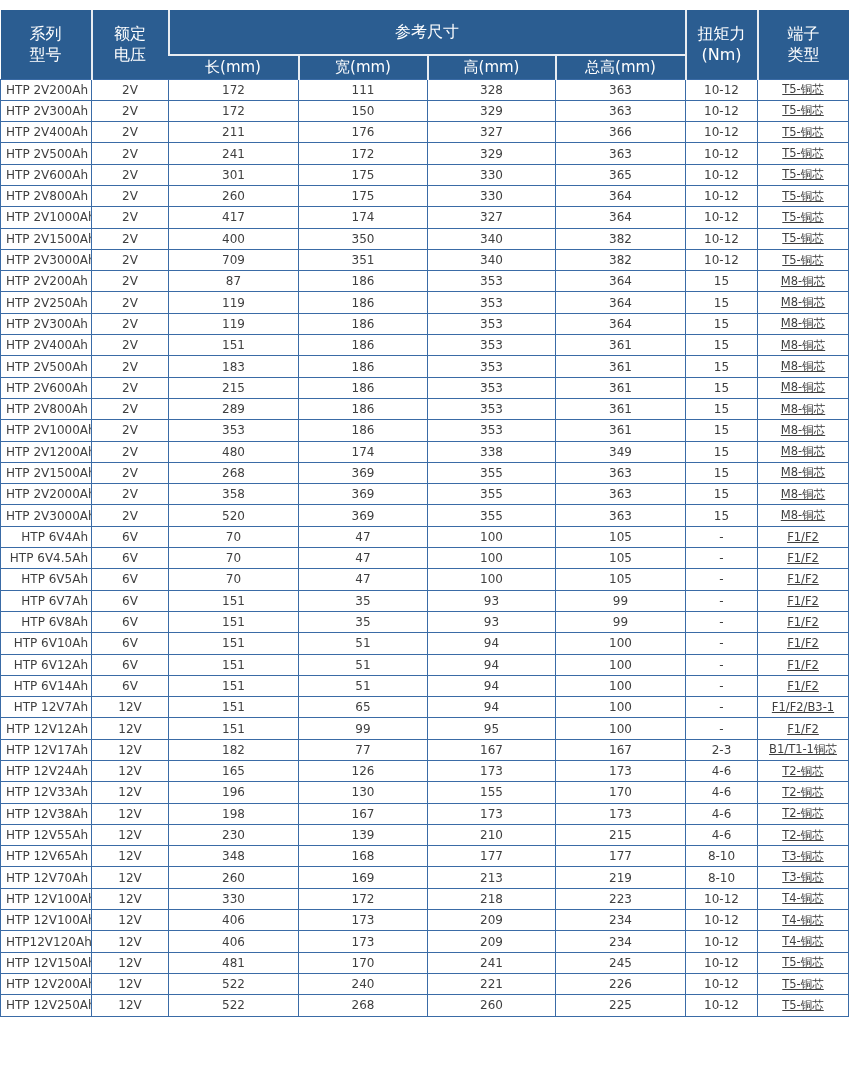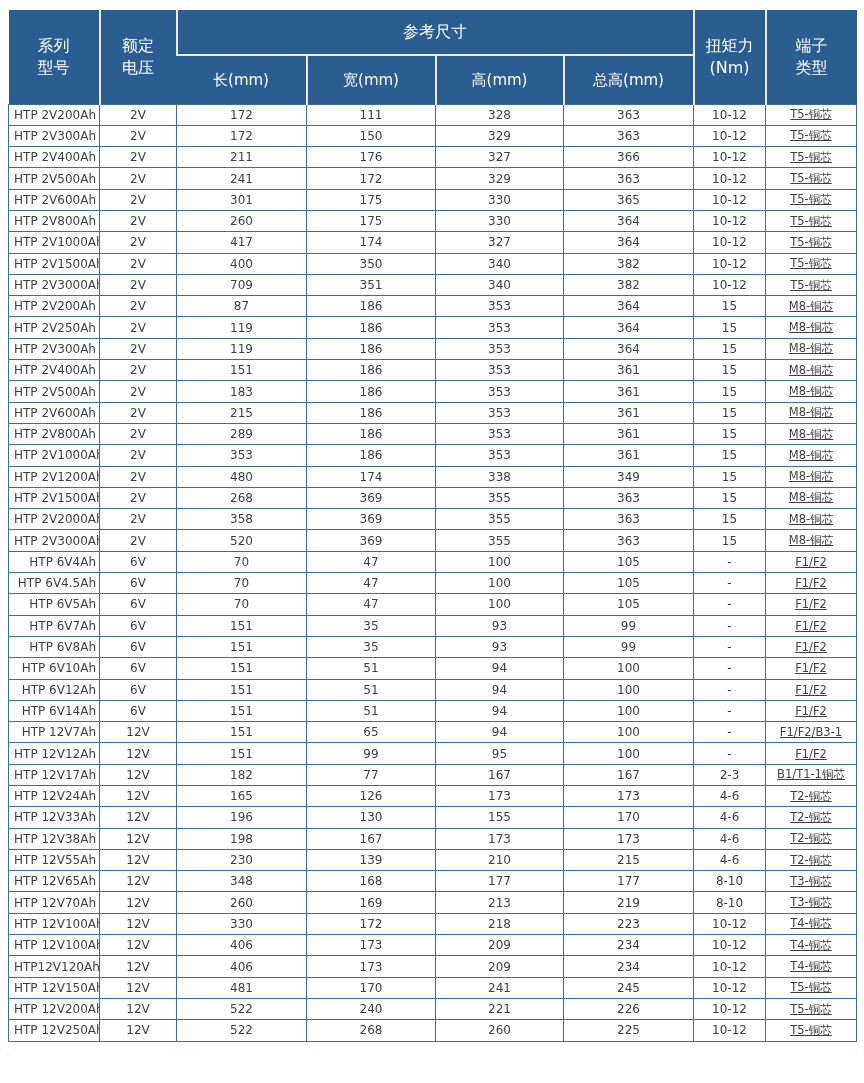--- a/index.html
+++ b/index.html
@@ -13,21 +13,21 @@
   * { box-sizing: border-box; }
   html, body {
     margin: 0;
     padding: 0;
     background: var(--page-bg);
     font-family: "DejaVu Sans", "Liberation Sans", sans-serif;
   }
   .page {
     width: 864px;
     height: 1083px;
-    padding: 10px 8px 8px 8px;
+    padding: 10px 8px 8px 0;
     background: var(--page-bg);
   }
   table.spec-table {
     width: 848px;
     border-collapse: collapse;
     table-layout: fixed;
   }
   
   col.c-model { width: 91px; }
   col.c-volt  { width: 77px; }
@@ -44,21 +44,21 @@
     font-weight: normal;
     font-size: 16px;
     line-height: 1.35;
     text-align: center;
     vertical-align: middle;
     border: none;
     white-space: pre-line;
     padding: 0;
   }
   thead tr.h-row1 th { height: 45px; }
-  thead tr.h-row2 th { height: 49px; font-size: 15px; white-space: nowrap; }
+  thead tr.h-row2 th { height: 24px; font-size: 15px; white-space: nowrap; }
   thead th.div-left { border-left: 2px solid var(--divider); }
   thead th.div-bottom { border-bottom: 2px solid var(--divider); }
 
   tbody td {
     border: 1px solid var(--border);
     height: 21.3px;
     font-size: 12px;
     color: var(--text);
     text-align: center;
     vertical-align: middle;

